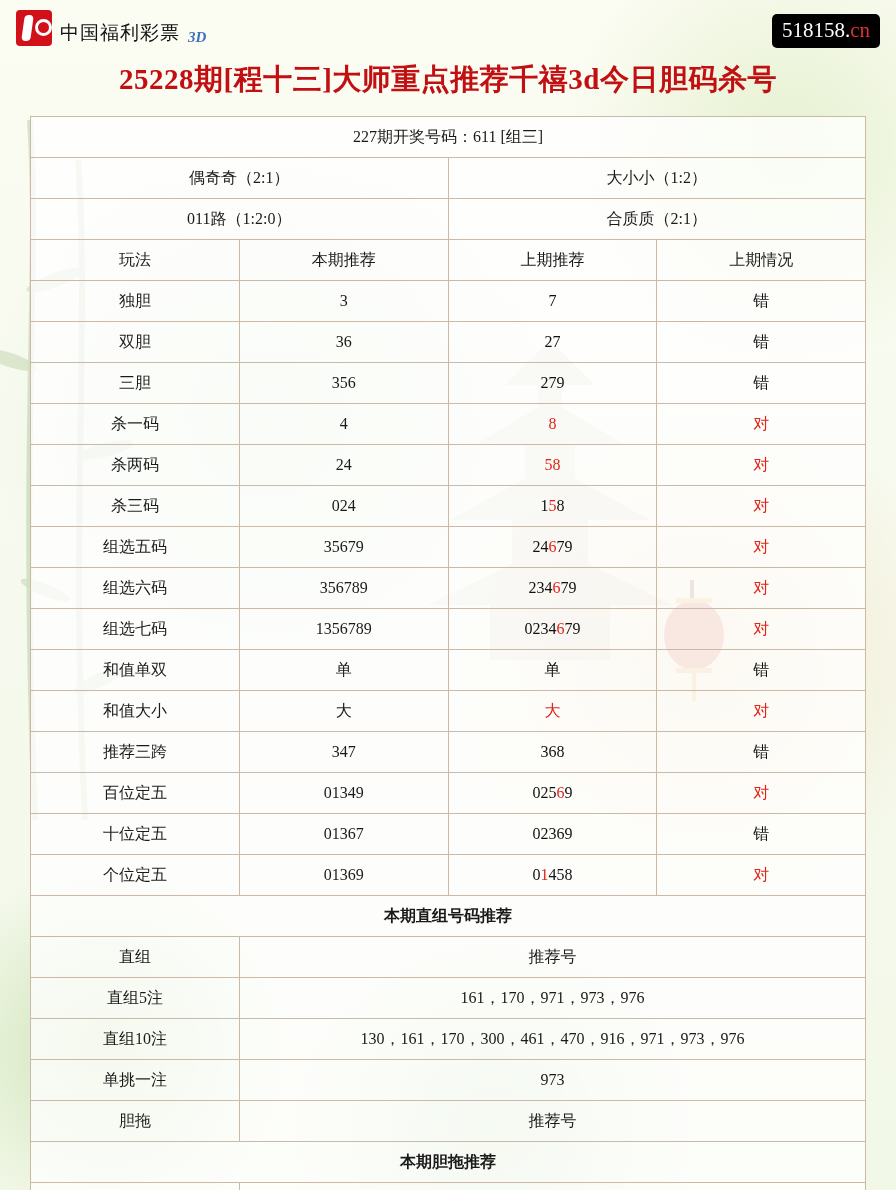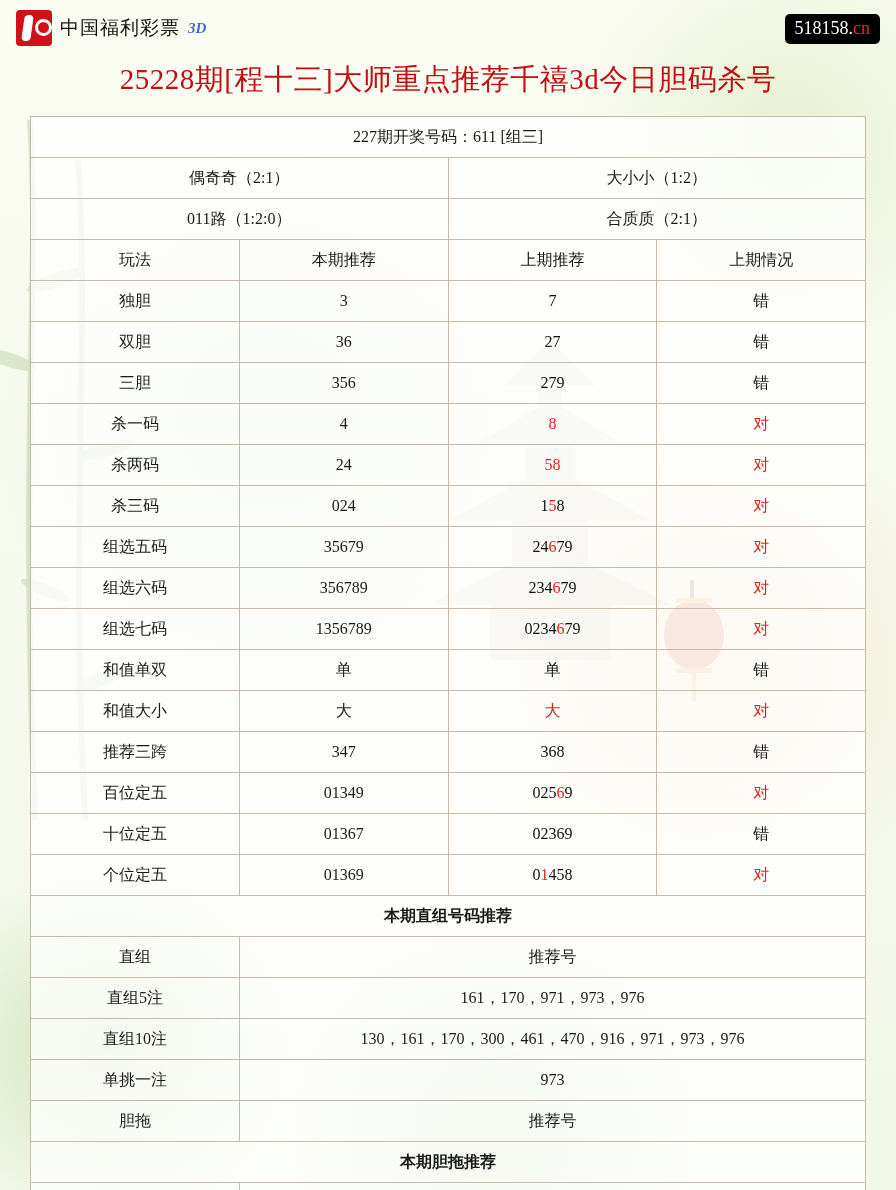--- a/index.html
+++ b/index.html
@@ -63,21 +63,21 @@
   .header {
     height: 56px;
     position: relative;
     display: flex;
     align-items: center;
     padding: 0 16px;
     box-sizing: border-box;
   }
   .brand {
     display: flex;
-    align-items: center;
+    align-items: flex-end;
     gap: 8px;
   }
   .brand-logo {
     width: 36px;
     height: 36px;
     background: #d2101a;
     border-radius: 4px;
     position: relative;
     display: inline-block;
   }
@@ -111,30 +111,30 @@
     font-style: italic;
   }
   .site-badge {
     position: absolute;
     right: 16px;
     top: 14px;
     background: #000;
     color: #fff;
     border-radius: 5px;
     padding: 4px 10px 5px 10px;
-    font-size: 18px;
+    font-size: 21px;
     font-family: "Liberation Serif", serif;
   }
   .site-badge .dot-cn { color: #e03030; }
 
   .title {
     text-align: center;
     font-size: 29px;
     color: #c20f12;
-    font-weight: normal;
+    font-weight: bold;
     letter-spacing: 0.5px;
     padding: 4px 0 10px 0;
     font-family: "Liberation Serif", serif;
   }
 
   table.main {
     border-collapse: collapse;
     width: 836px;
     margin: 6px auto 0 auto;
     background: rgba(255,255,255,0.78);

